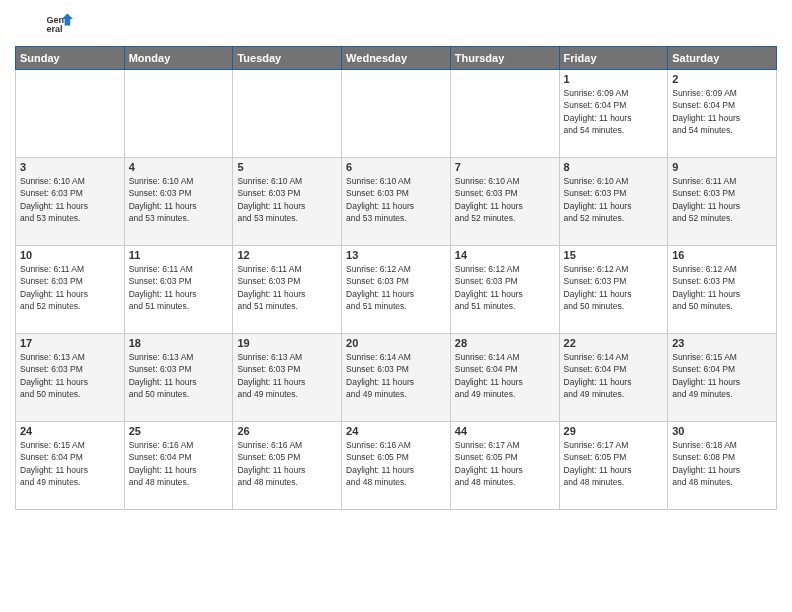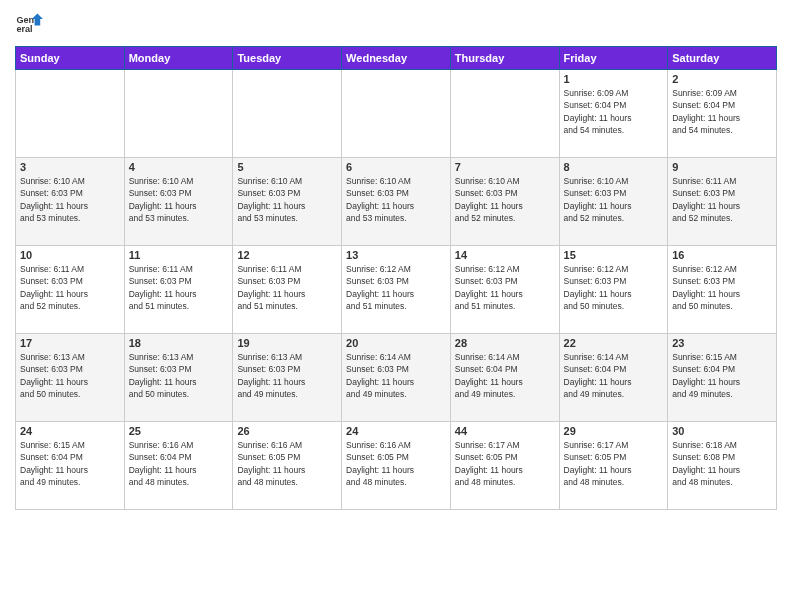--- a/index.html
+++ b/index.html
@@ -18,20 +18,21 @@
     .header {
       display: flex;
       justify-content: space-between;
       align-items: flex-start;
       margin-bottom: 8px;
     }
     .logo {
       display: flex;
       align-items: center;
       gap: 4px;
+      margin-left: 30px;
     }
     .logo-text {
       font-size: 13px;
       font-weight: bold;
       line-height: 1.2;
       color: #222;
     }
     .logo-icon {
       width: 28px;
       height: 28px;
@@ -46,21 +47,21 @@
     }
     .location {
       font-size: 13px;
       color: #444;
     }
     .calendar {
       width: 100%;
       border-collapse: collapse;
     }
     .calendar th {
-      background: #6d28d9;
+      background: #737373;
       color: #fff;
       font-size: 11px;
       font-weight: bold;
       padding: 5px 4px;
       text-align: left;
       border: 1px solid #1a5fa0;
     }
     .calendar td {
       width: calc(100% / 7);
       vertical-align: top;

